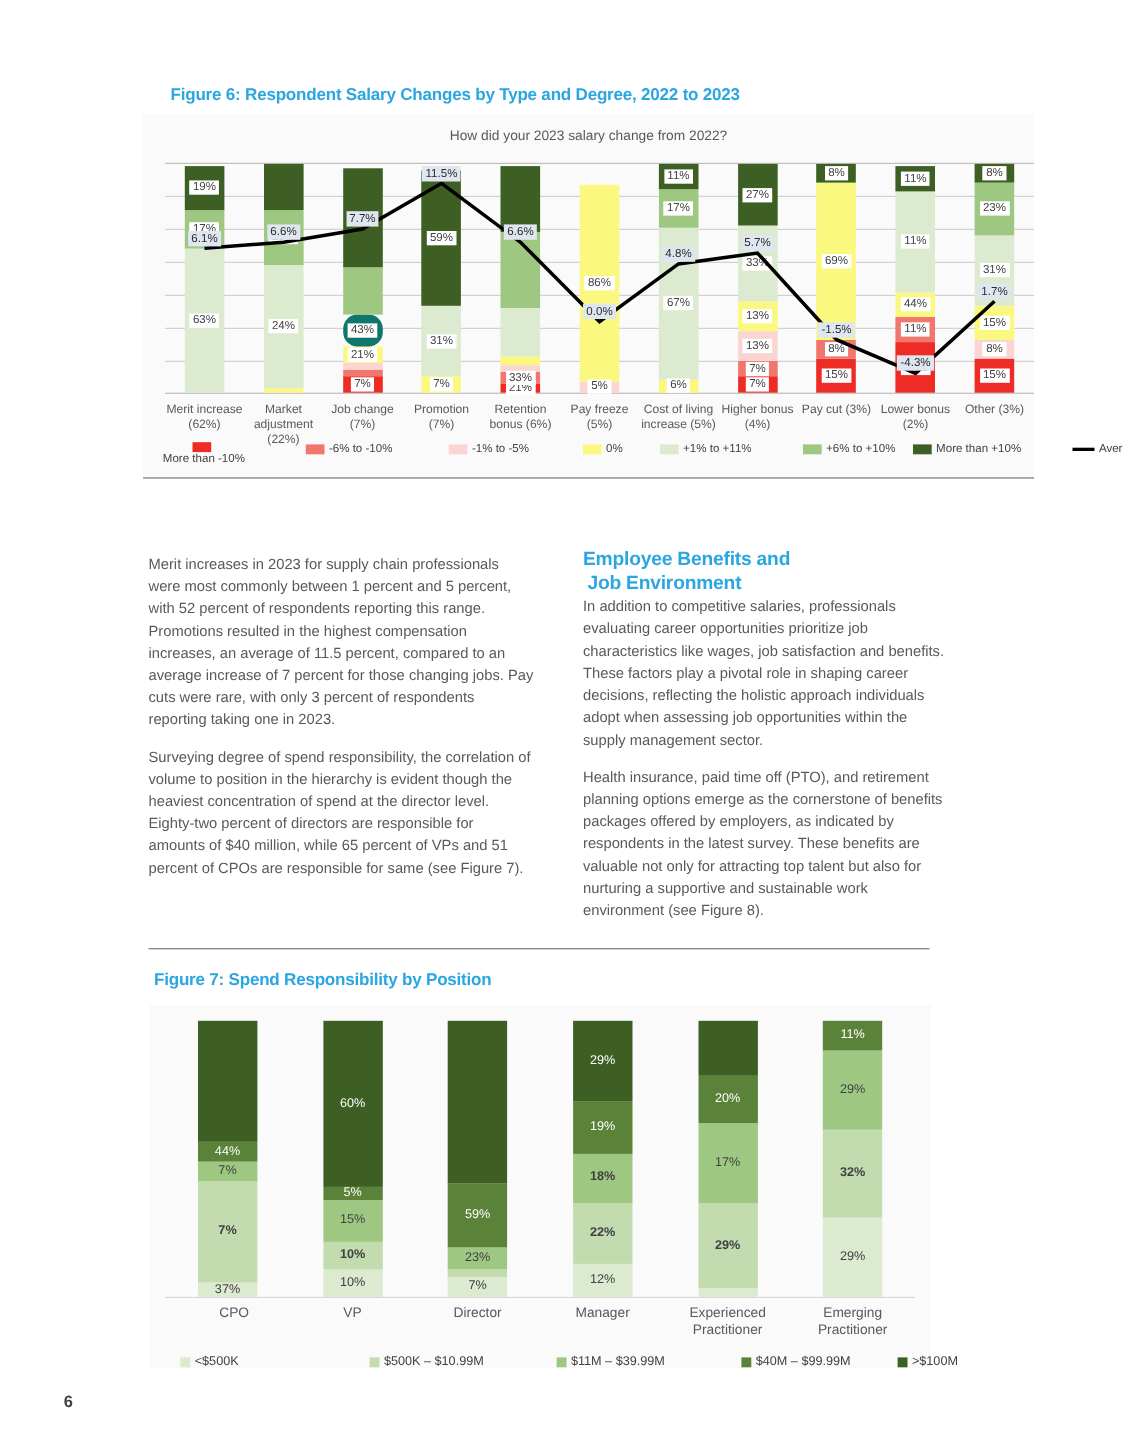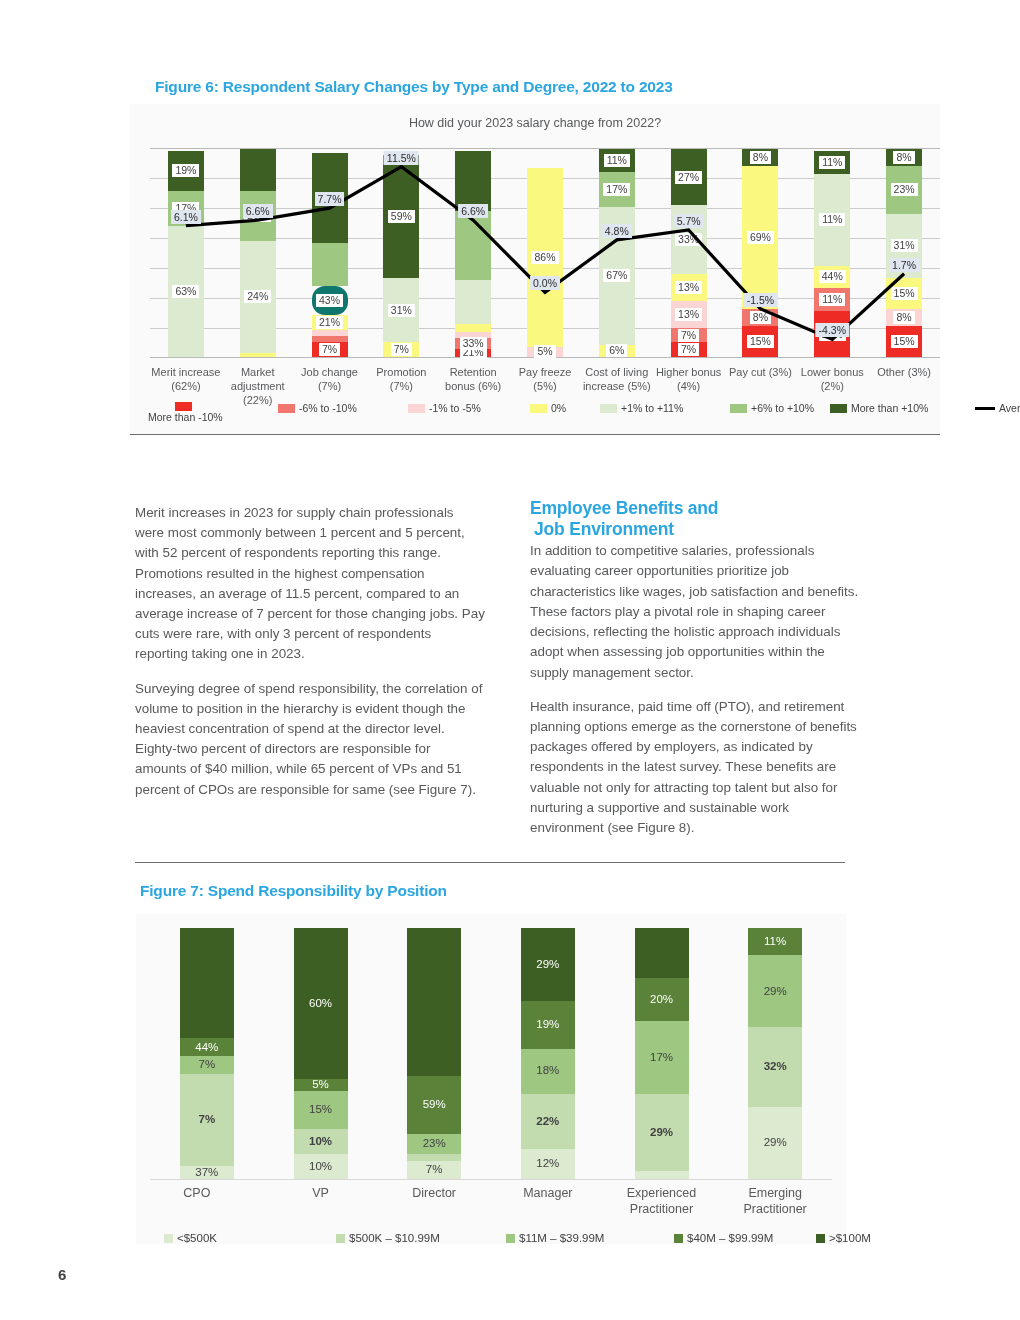--- a/index.html
+++ b/index.html
@@ -477,21 +477,21 @@
         </div>
         <div class="bar-col" style="left: 370.833px; width: 54px;">
           <div class="bar">
             <div class="seg7" style="height: 12%; background: rgb(220, 234, 208);">
               <span style="color: rgb(65, 64, 66); font-weight: normal;">12%</span>
             </div>
             <div class="seg7" style="height: 22%; background: rgb(195, 220, 175);">
               <span style="color: rgb(65, 64, 66); font-weight: bold;">22%</span>
             </div>
             <div class="seg7" style="height: 18%; background: rgb(158, 200, 130);">
-              <span style="color: rgb(65, 64, 66); font-weight: normal;">18%</span>
+              <span style="color: rgb(65, 64, 66); font-weight: bold;">18%</span>
             </div>
             <div class="seg7" style="height: 19%; background: rgb(90, 130, 56);">
               <span style="color: rgb(255, 255, 255); font-weight: normal;">19%</span>
             </div>
             <div class="seg7" style="height: 29%; background: rgb(61, 95, 35);">
               <span style="color: rgb(255, 255, 255); font-weight: normal;">29%</span>
             </div>
           </div>
         </div>
         <div class="bar-col" style="left: 484.5px; width: 54px;">
@@ -520,21 +520,21 @@
             <div class="seg7" style="height: 29%; background: rgb(158, 200, 130);">
               <span style="color: rgb(65, 64, 66); font-weight: normal;">29%</span>
             </div>
             <div class="seg7" style="height: 11%; background: rgb(90, 130, 56);">
               <span style="color: rgb(255, 255, 255); font-weight: normal;">11%</span>
             </div>
           </div>
         </div>
       </div>
     <div id="fig7-xaxis">
-        <div class="xcat" style="left: 4px; width: 113.667px; top: 272px; font-size: 12.5px;">
+        <div class="xcat" style="left: 20px; width: 113.667px; top: 272px; font-size: 12.5px;">
           <div>CPO</div>
         </div>
         <div class="xcat" style="left: 127.667px; width: 113.667px; top: 272px; font-size: 12.5px;">
           <div>VP</div>
         </div>
         <div class="xcat" style="left: 241.333px; width: 113.667px; top: 272px; font-size: 12.5px;">
           <div>Director</div>
         </div>
         <div class="xcat" style="left: 355px; width: 113.667px; top: 272px; font-size: 12.5px;">
           <div>Manager</div>

